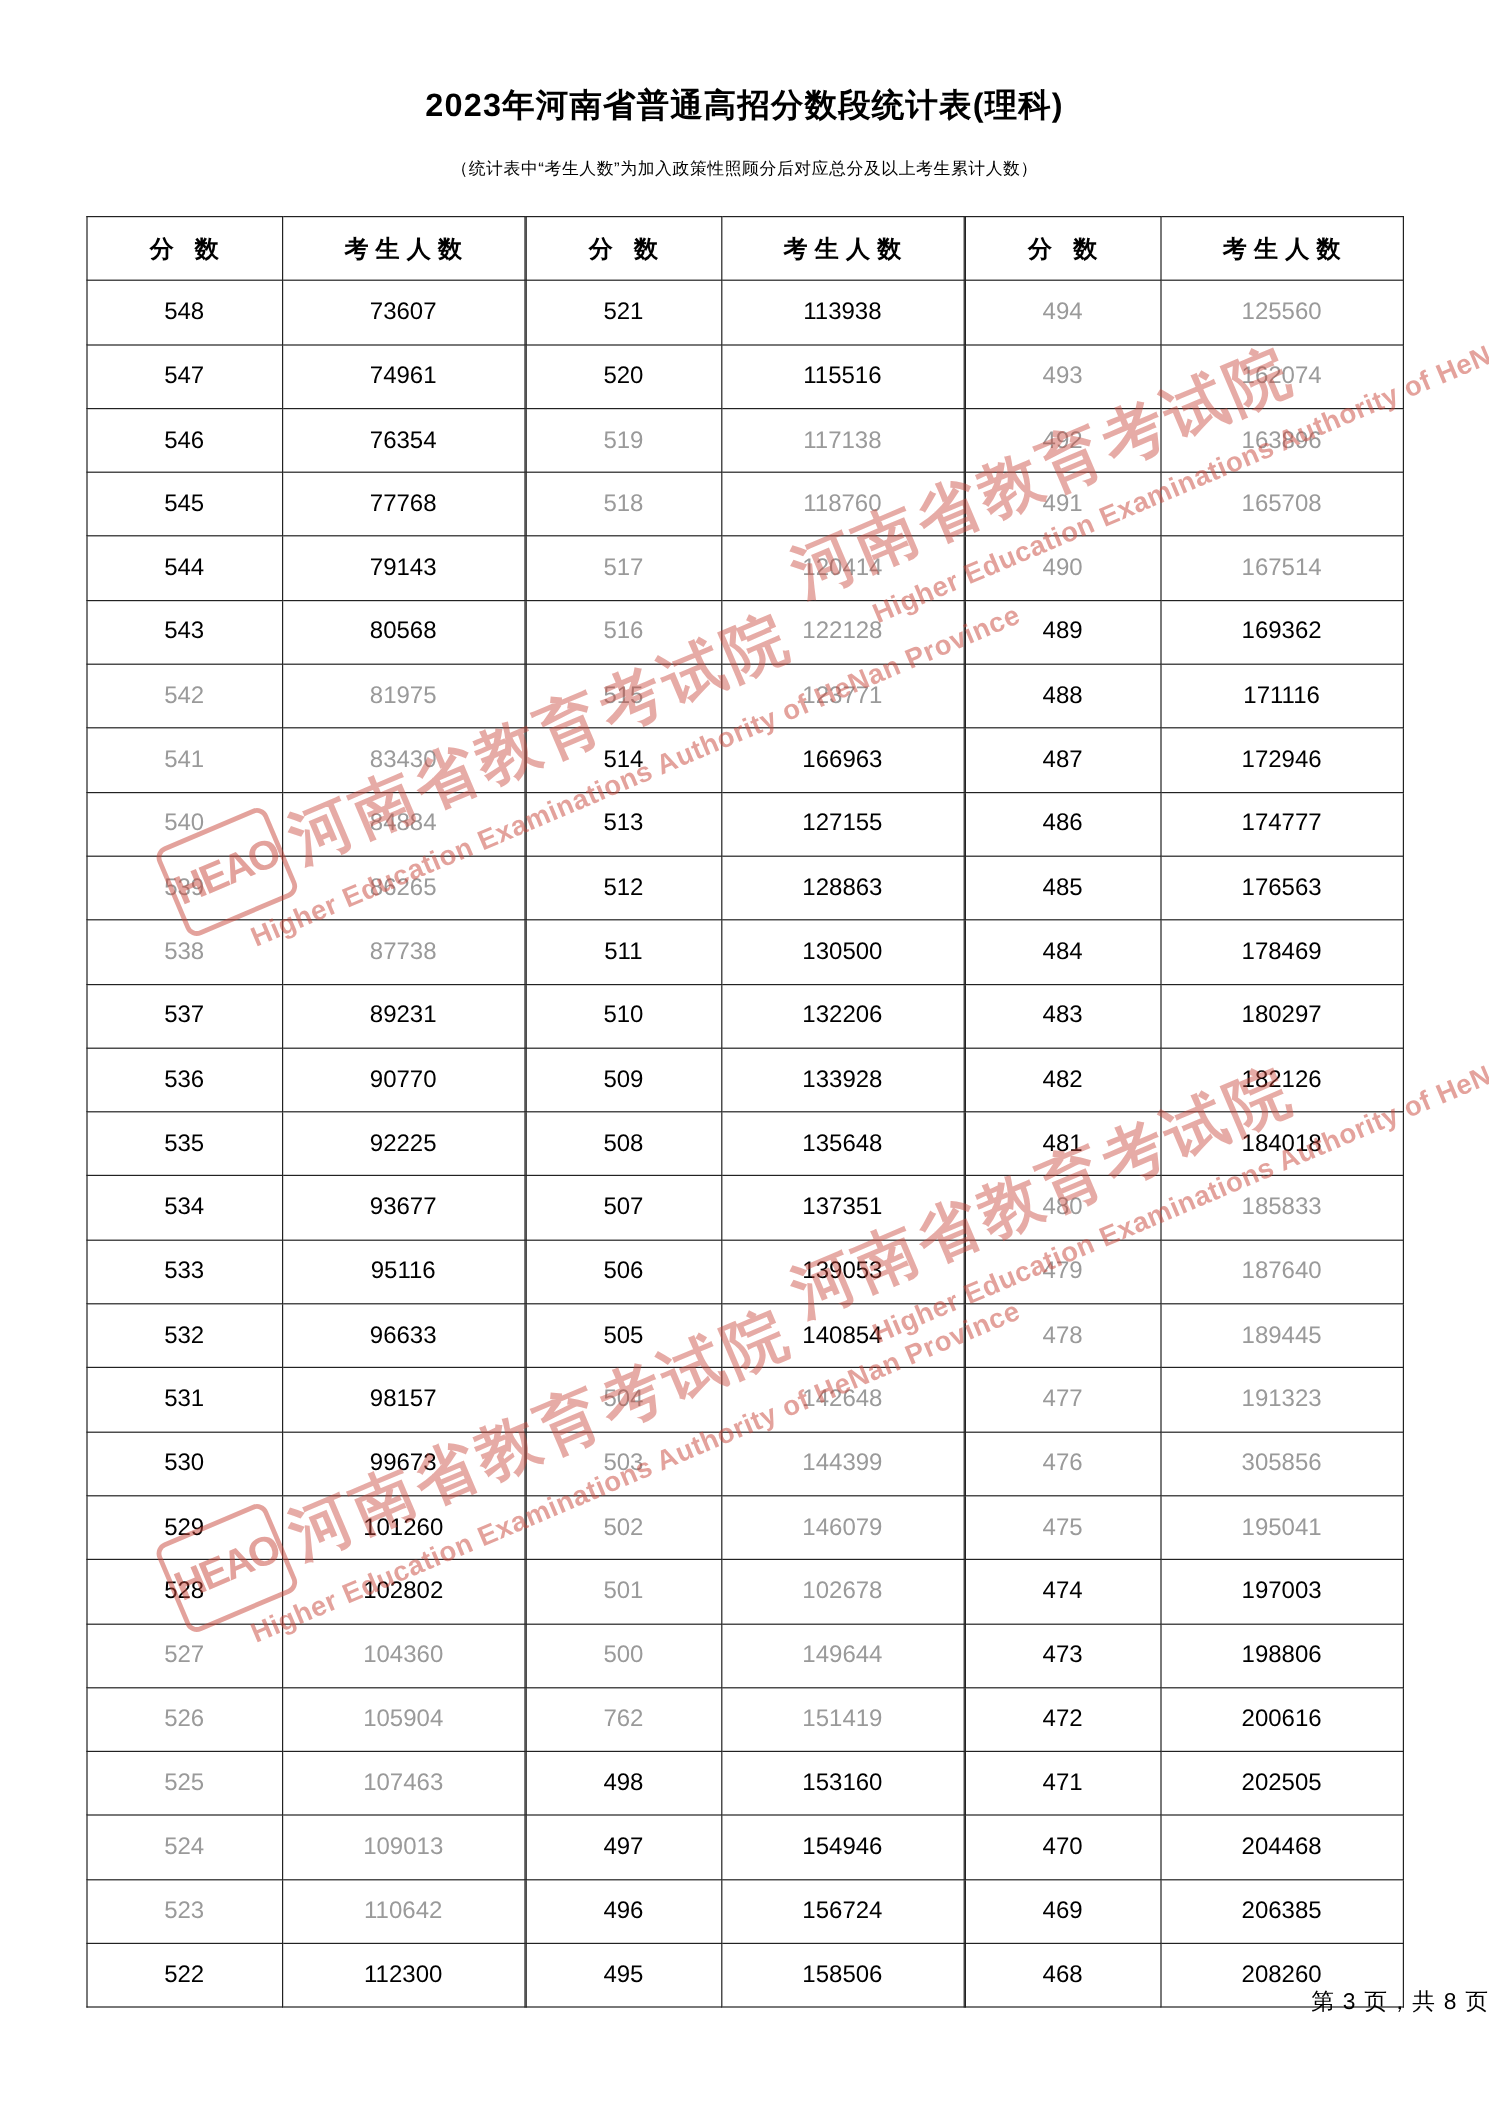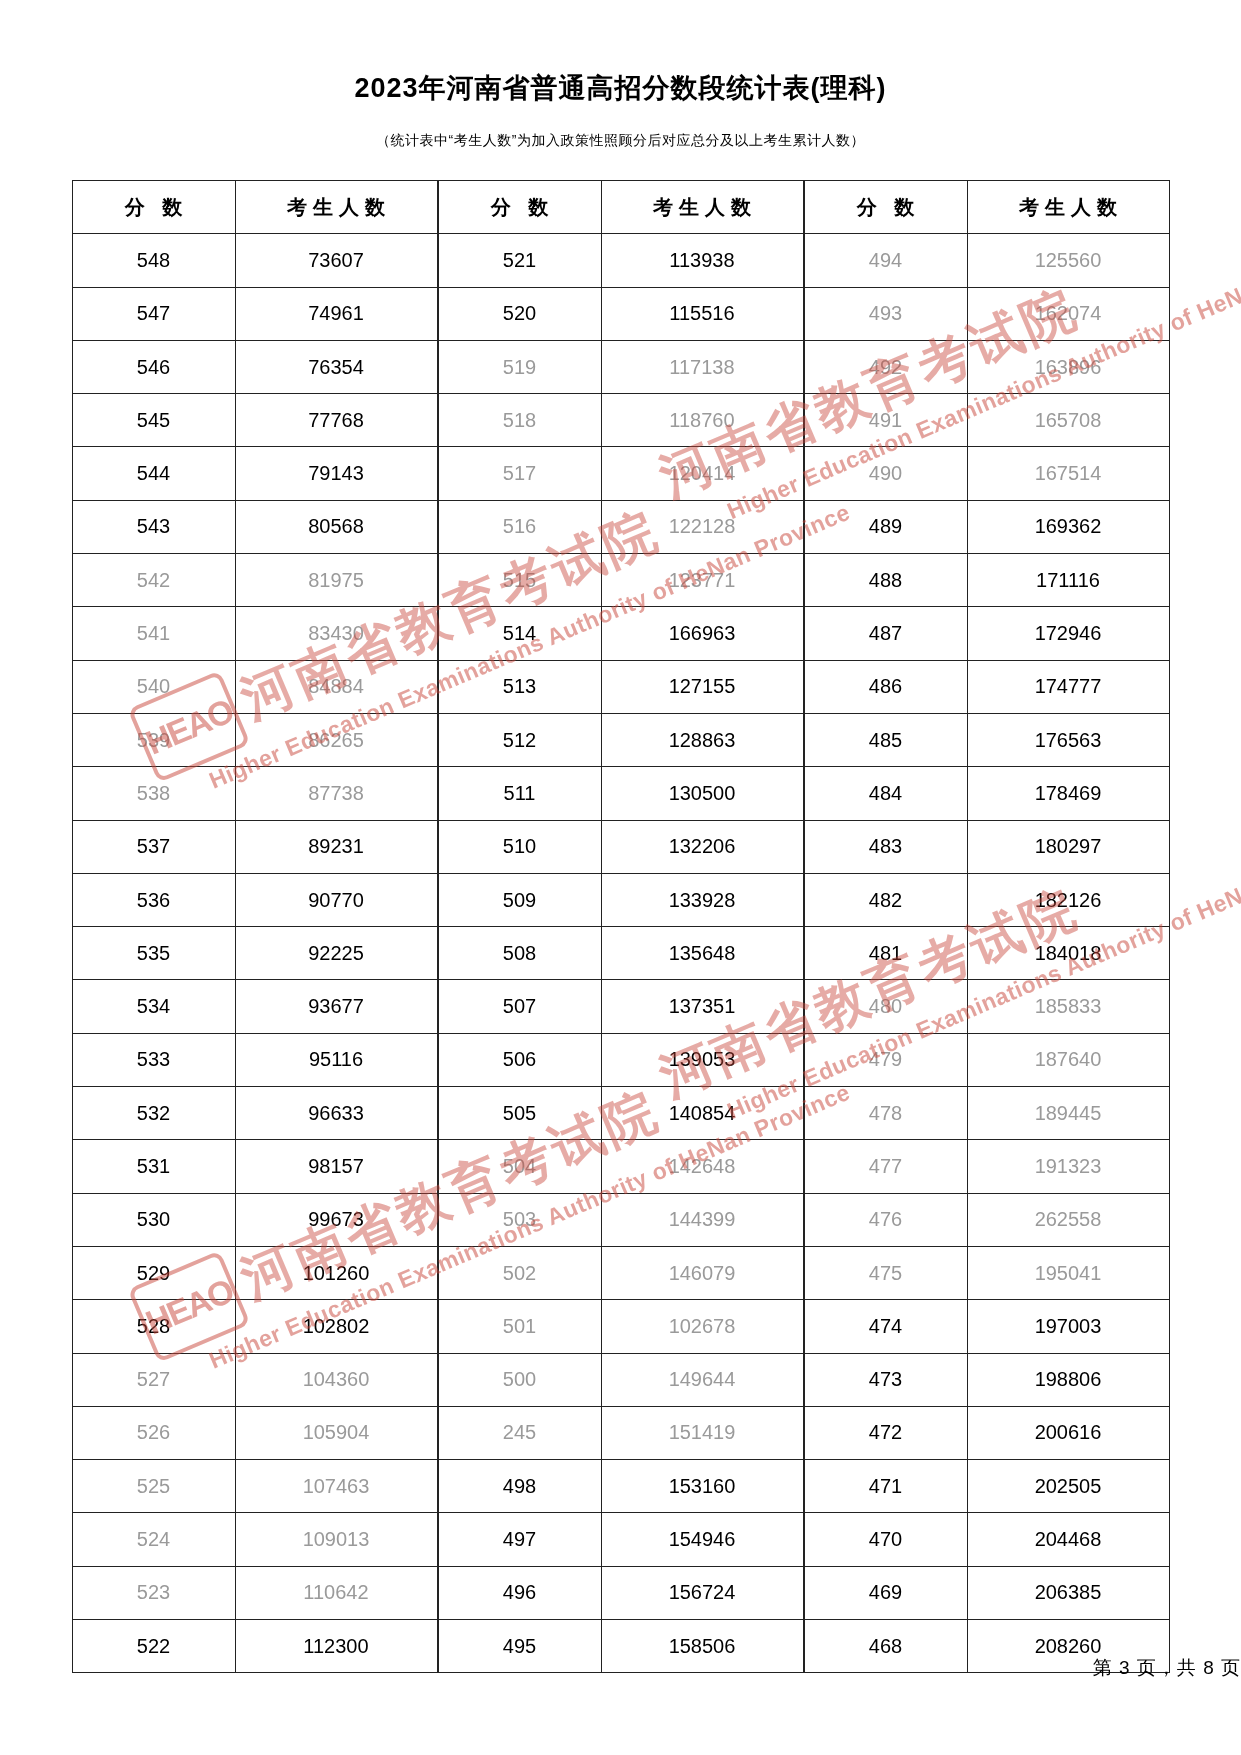--- a/index.html
+++ b/index.html
@@ -354,21 +354,21 @@
           </tr>
           <tr>
             <td class="faded">501</td>
             <td class="faded">102678</td>
           </tr>
           <tr>
             <td class="faded">500</td>
             <td class="faded">149644</td>
           </tr>
           <tr>
-            <td class="faded">245</td>
+            <td class="faded">762</td>
             <td class="faded">151419</td>
           </tr>
           <tr>
             <td>498</td>
             <td>153160</td>
           </tr>
           <tr>
             <td>497</td>
             <td>154946</td>
           </tr>
@@ -458,21 +458,21 @@
           <tr>
             <td class="faded">478</td>
             <td class="faded">189445</td>
           </tr>
           <tr>
             <td class="faded">477</td>
             <td class="faded">191323</td>
           </tr>
           <tr>
             <td class="faded">476</td>
-            <td class="faded">262558</td>
+            <td class="faded">305856</td>
           </tr>
           <tr>
             <td class="faded">475</td>
             <td class="faded">195041</td>
           </tr>
           <tr>
             <td>474</td>
             <td>197003</td>
           </tr>
           <tr>

